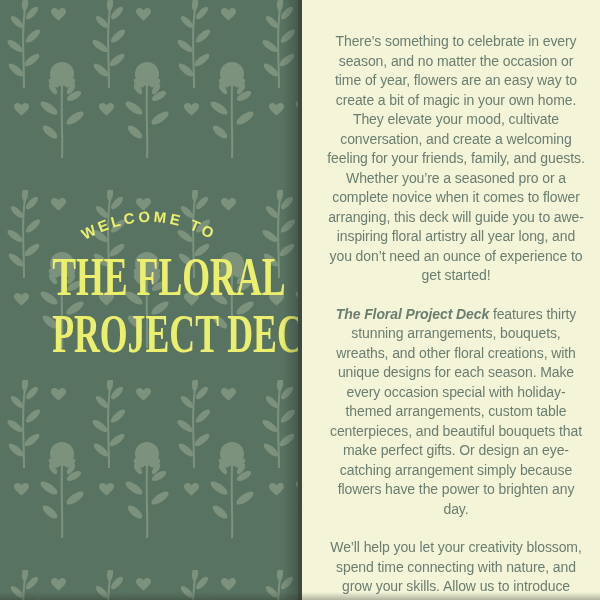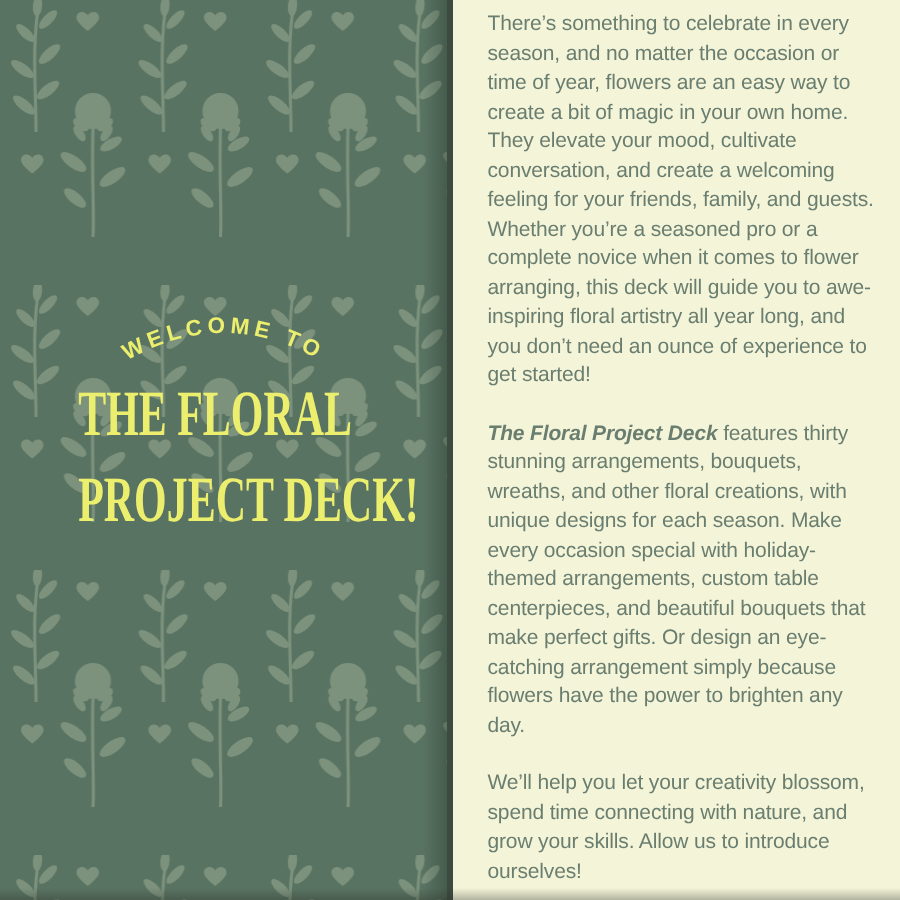--- a/index.html
+++ b/index.html
@@ -30,31 +30,31 @@
   }
   .left-content{position:absolute;inset:0;}
   .welcome-arch{position:absolute;top:188px;left:0;width:298px;height:64px;overflow:visible;}
   .welcome-arch text{
     font-family:"Liberation Sans",sans-serif;font-weight:bold;
     font-size:15px;letter-spacing:3.2px;fill:var(--accent-yellow);
   }
   .title{
     position:absolute;top:248px;left:0;width:298px;text-align:left;
     font-family:"Liberation Serif",serif;font-weight:bold;
-    font-size:43px;line-height:57px;color:var(--accent-yellow);
+    font-size:55px;line-height:57px;color:var(--accent-yellow);
   }
   .title-line{display:block;transform:scaleX(0.65);transform-origin:50% 50%;white-space:nowrap;}
   
   .panel-divider{flex:0 0 4px;width:4px;height:600px;background:var(--divider);}
   
   .right-panel{
     position:relative;flex:1;height:600px;background:var(--right-background);
-    padding:6px 13px 0 23px;
+    padding:32px 13px 0 23px;
     color:var(--body-text);
-    font-size:14px;line-height:19.5px;letter-spacing:-0.1px;
+    font-size:14px;line-height:19.5px;letter-spacing:-0.1px;text-align:center;
   }
   .right-panel p{margin:0 0 19px 0;}
   .italic-lead{font-style:italic;font-weight:bold;}
   
   .bottom-edge{
     position:absolute;left:0;right:0;bottom:0;height:8px;
     background:linear-gradient(to top, rgba(40,45,35,0.32), rgba(40,45,35,0));
     pointer-events:none;
   }
 </style>

